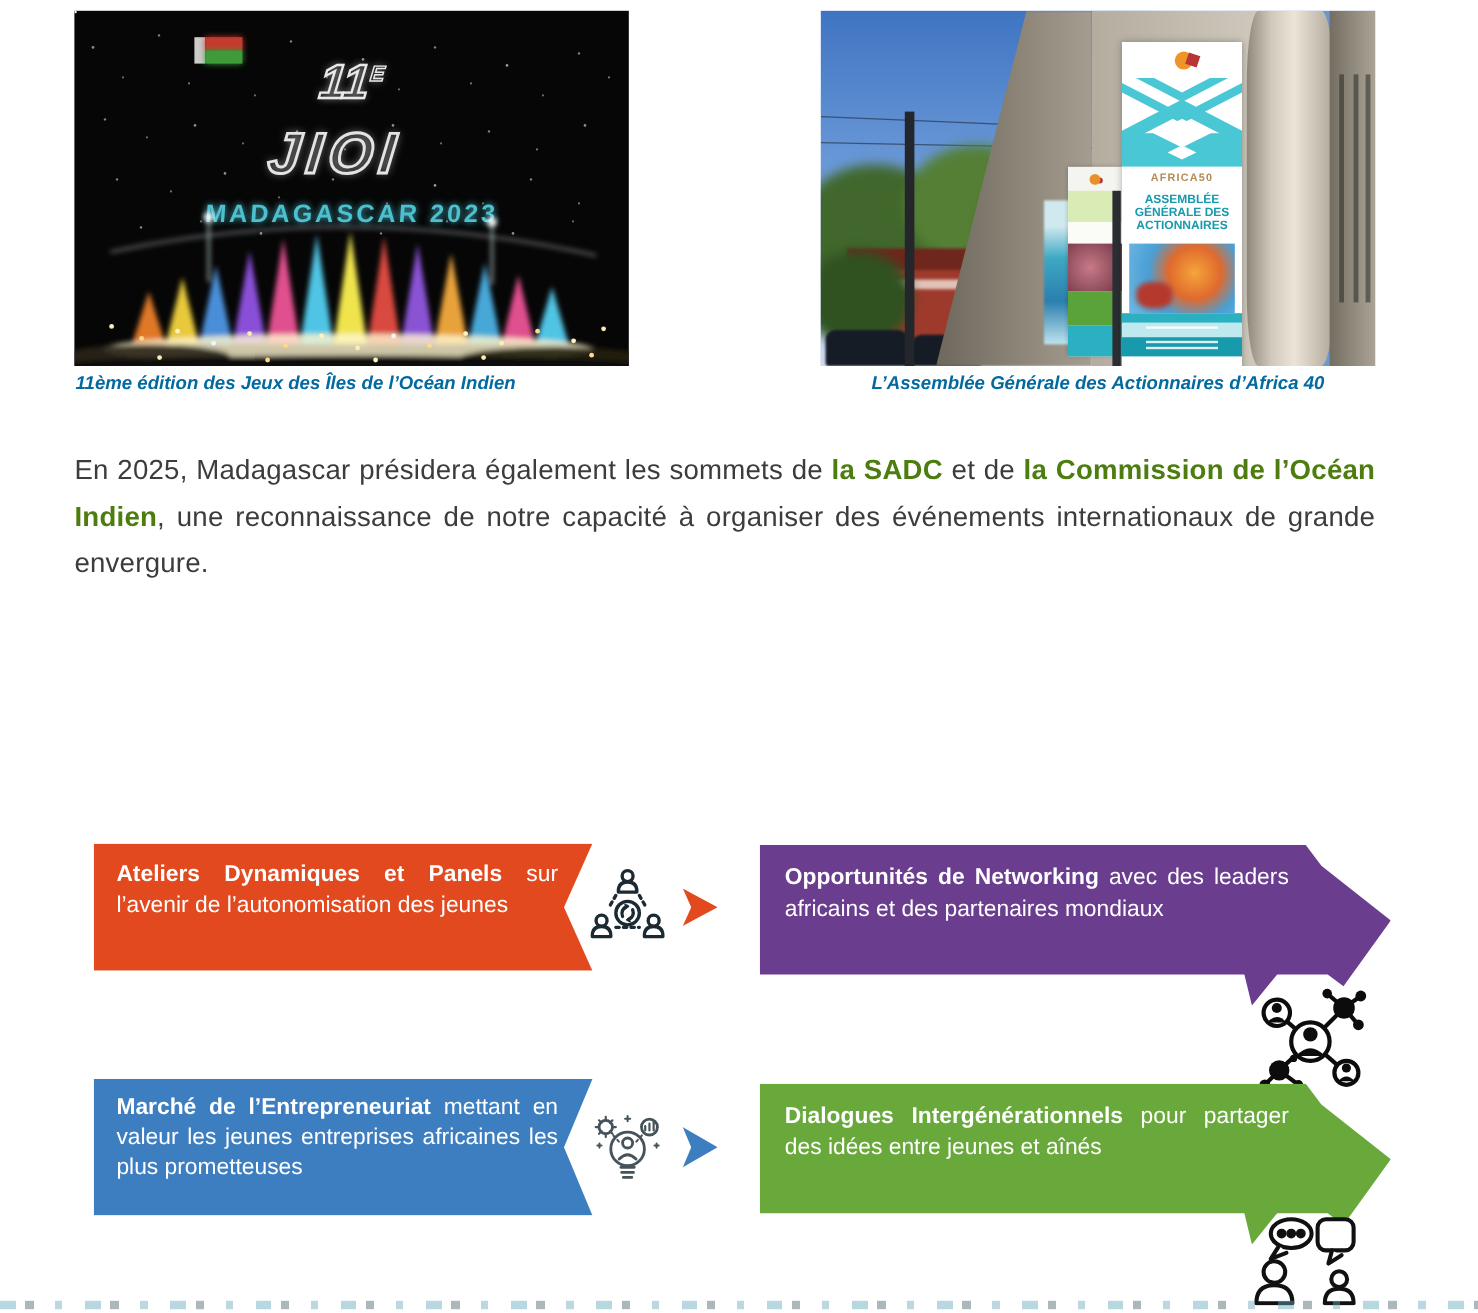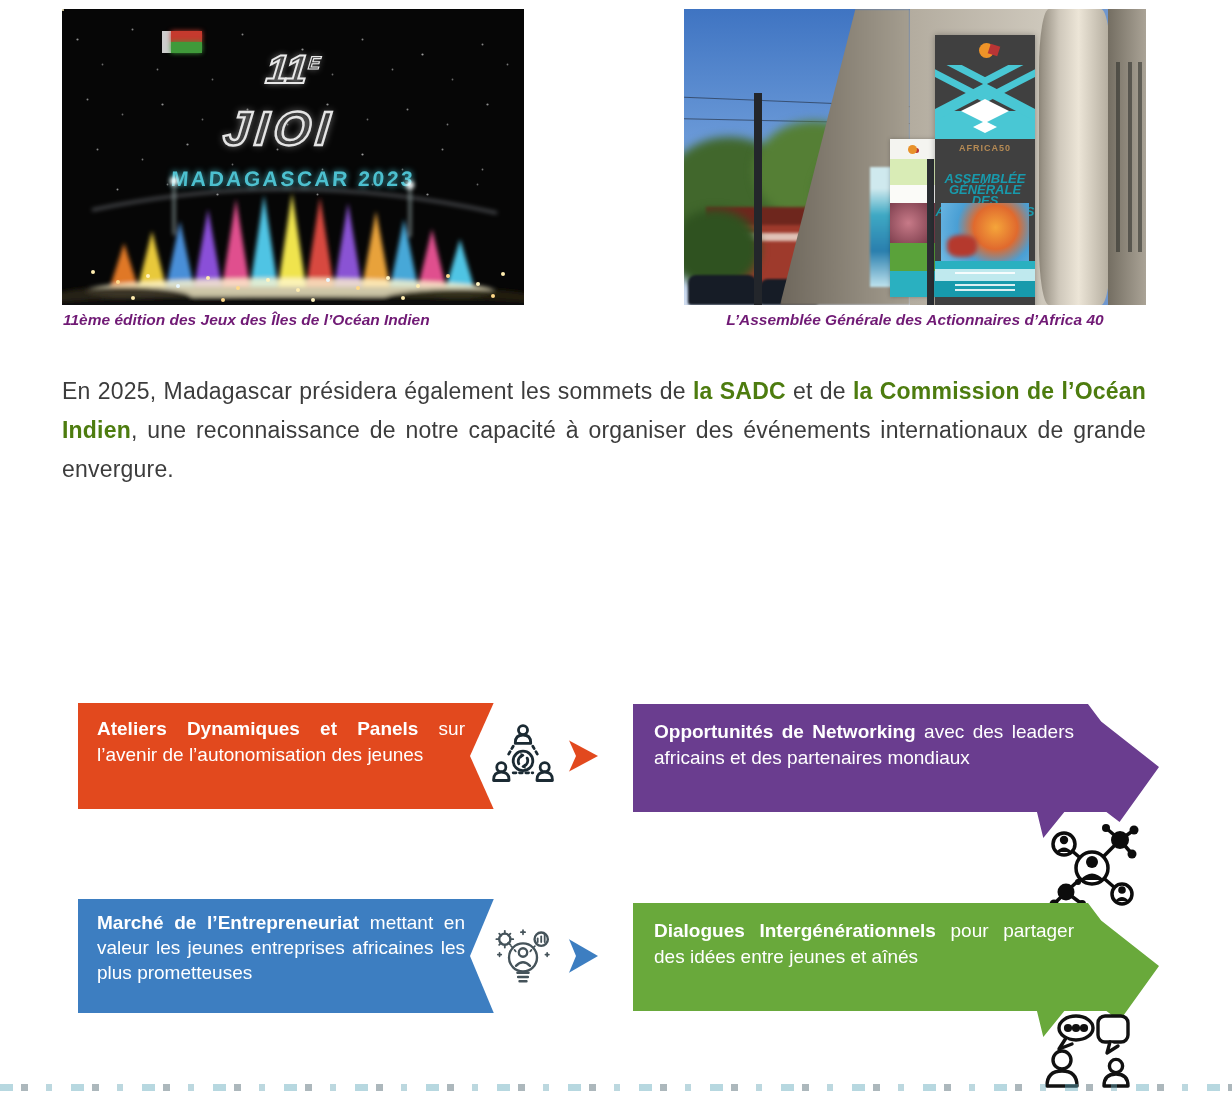--- a/index.html
+++ b/index.html
@@ -66,35 +66,35 @@
   .pole1{position:absolute;left:70px;top:84px;width:8px;height:212px;background:#23262b;filter:blur(.5px);}
   .pole2{position:absolute;left:243px;top:150px;width:7px;height:146px;background:#2b2e33;}
   .banner-sliver{position:absolute;left:186px;top:158px;width:22px;height:120px;background:linear-gradient(180deg,#cfe9ee 18%,#3fa9c4 40%,#2a7fae 70%,#bfe3ee 100%);filter:blur(.8px);}
   .banner-small{position:absolute;left:206px;top:130px;width:46px;height:158px;background:#f4f4f0;box-shadow:0 0 4px rgba(0,0,0,.25);}
   .bs-logo{position:absolute;left:50%;top:6px;width:9px;height:9px;margin-left:-5px;border-radius:50%;background:#e8912a;box-shadow:4px 1px 0 -2px #b93535;}
   .bs-band1{position:absolute;left:0;top:20px;width:100%;height:26px;background:#d9ecb6;}
   .bs-band2{position:absolute;left:0;top:46px;width:100%;height:18px;background:#fbfbf8;}
   .bs-photo{position:absolute;left:0;top:64px;width:100%;height:40px;background:radial-gradient(circle at 40% 50%,#c77a88,#7e3f4e 80%);}
   .bs-band3{position:absolute;left:0;top:104px;width:100%;height:28px;background:#5aa23a;}
   .bs-band4{position:absolute;left:0;top:132px;width:100%;height:26px;background:#2ab0c0;}
-  .banner-main{position:absolute;left:251px;top:26px;width:100px;height:340px;background:#404040;box-shadow:0 0 6px rgba(0,0,0,.3);}
+  .banner-main{position:absolute;left:251px;top:26px;width:100px;height:340px;background:#ffffff;box-shadow:0 0 6px rgba(0,0,0,.3);}
   .bm-logo{position:absolute;left:44px;top:8px;width:15px;height:15px;border-radius:50%;background:#ef9428;}
   .bm-logo::after{content:"";position:absolute;left:10px;top:2px;width:10px;height:10px;background:#b93535;transform:rotate(18deg);}
   .bm-brand{position:absolute;left:0;top:108px;width:100%;text-align:center;font-size:9px;font-weight:700;letter-spacing:1px;color:#b58a54;}
-  .bm-title{position:absolute;left:0;top:138px;width:100%;text-align:center;font-size:13px;line-height:11px;font-weight:700;color:#189aac;font-style:italic;}
+  .bm-title{position:absolute;left:0;top:126px;width:100%;text-align:center;font-size:10px;line-height:11px;font-weight:700;color:#189aac;}
   .bm-photo{position:absolute;left:6px;top:168px;width:88px;height:58px;
     background:radial-gradient(circle at 62% 42%,#f5a53a 0%,#e06a2e 34%,#4a9fd4 60%,#6fb9e4 100%);}
   .bm-photo::after{content:"";position:absolute;left:6px;bottom:4px;width:30px;height:22px;background:#b5392d;border-radius:40%;filter:blur(2px);}
   .bm-teal1{position:absolute;left:0;top:226px;width:100%;height:8px;background:#2ab0c0;}
   .bm-teal2{position:absolute;left:0;top:234px;width:100%;height:12px;background:#bfe9ee;}
   .bm-teal2 i,.bm-teal3 i{display:block;margin:3px auto 0;width:60%;height:2px;background:rgba(255,255,255,.85);}
   .bm-teal3{position:absolute;left:0;top:246px;width:100%;height:16px;background:#179aac;}
 
   
-  .caption{position:absolute;top:311px;font-size:15.5px;font-weight:700;font-style:italic;color:#701a75;}
+  .caption{position:absolute;top:311px;font-size:15.5px;font-weight:700;font-style:italic;color:#0369a1;}
   .caption-left{left:63px;width:462px;text-align:left;}
   .caption-right{left:684px;width:462px;text-align:center;}
 
   
   .intro{position:absolute;left:62px;top:349px;width:1084px;font-size:23px;line-height:39px;color:#3c3c3c;
          text-align:justify;letter-spacing:.2px;}
   .intro b{color:#4d7c0f;}
 
   
   .heading{position:absolute;left:0;top:516px;width:100%;text-align:center;

